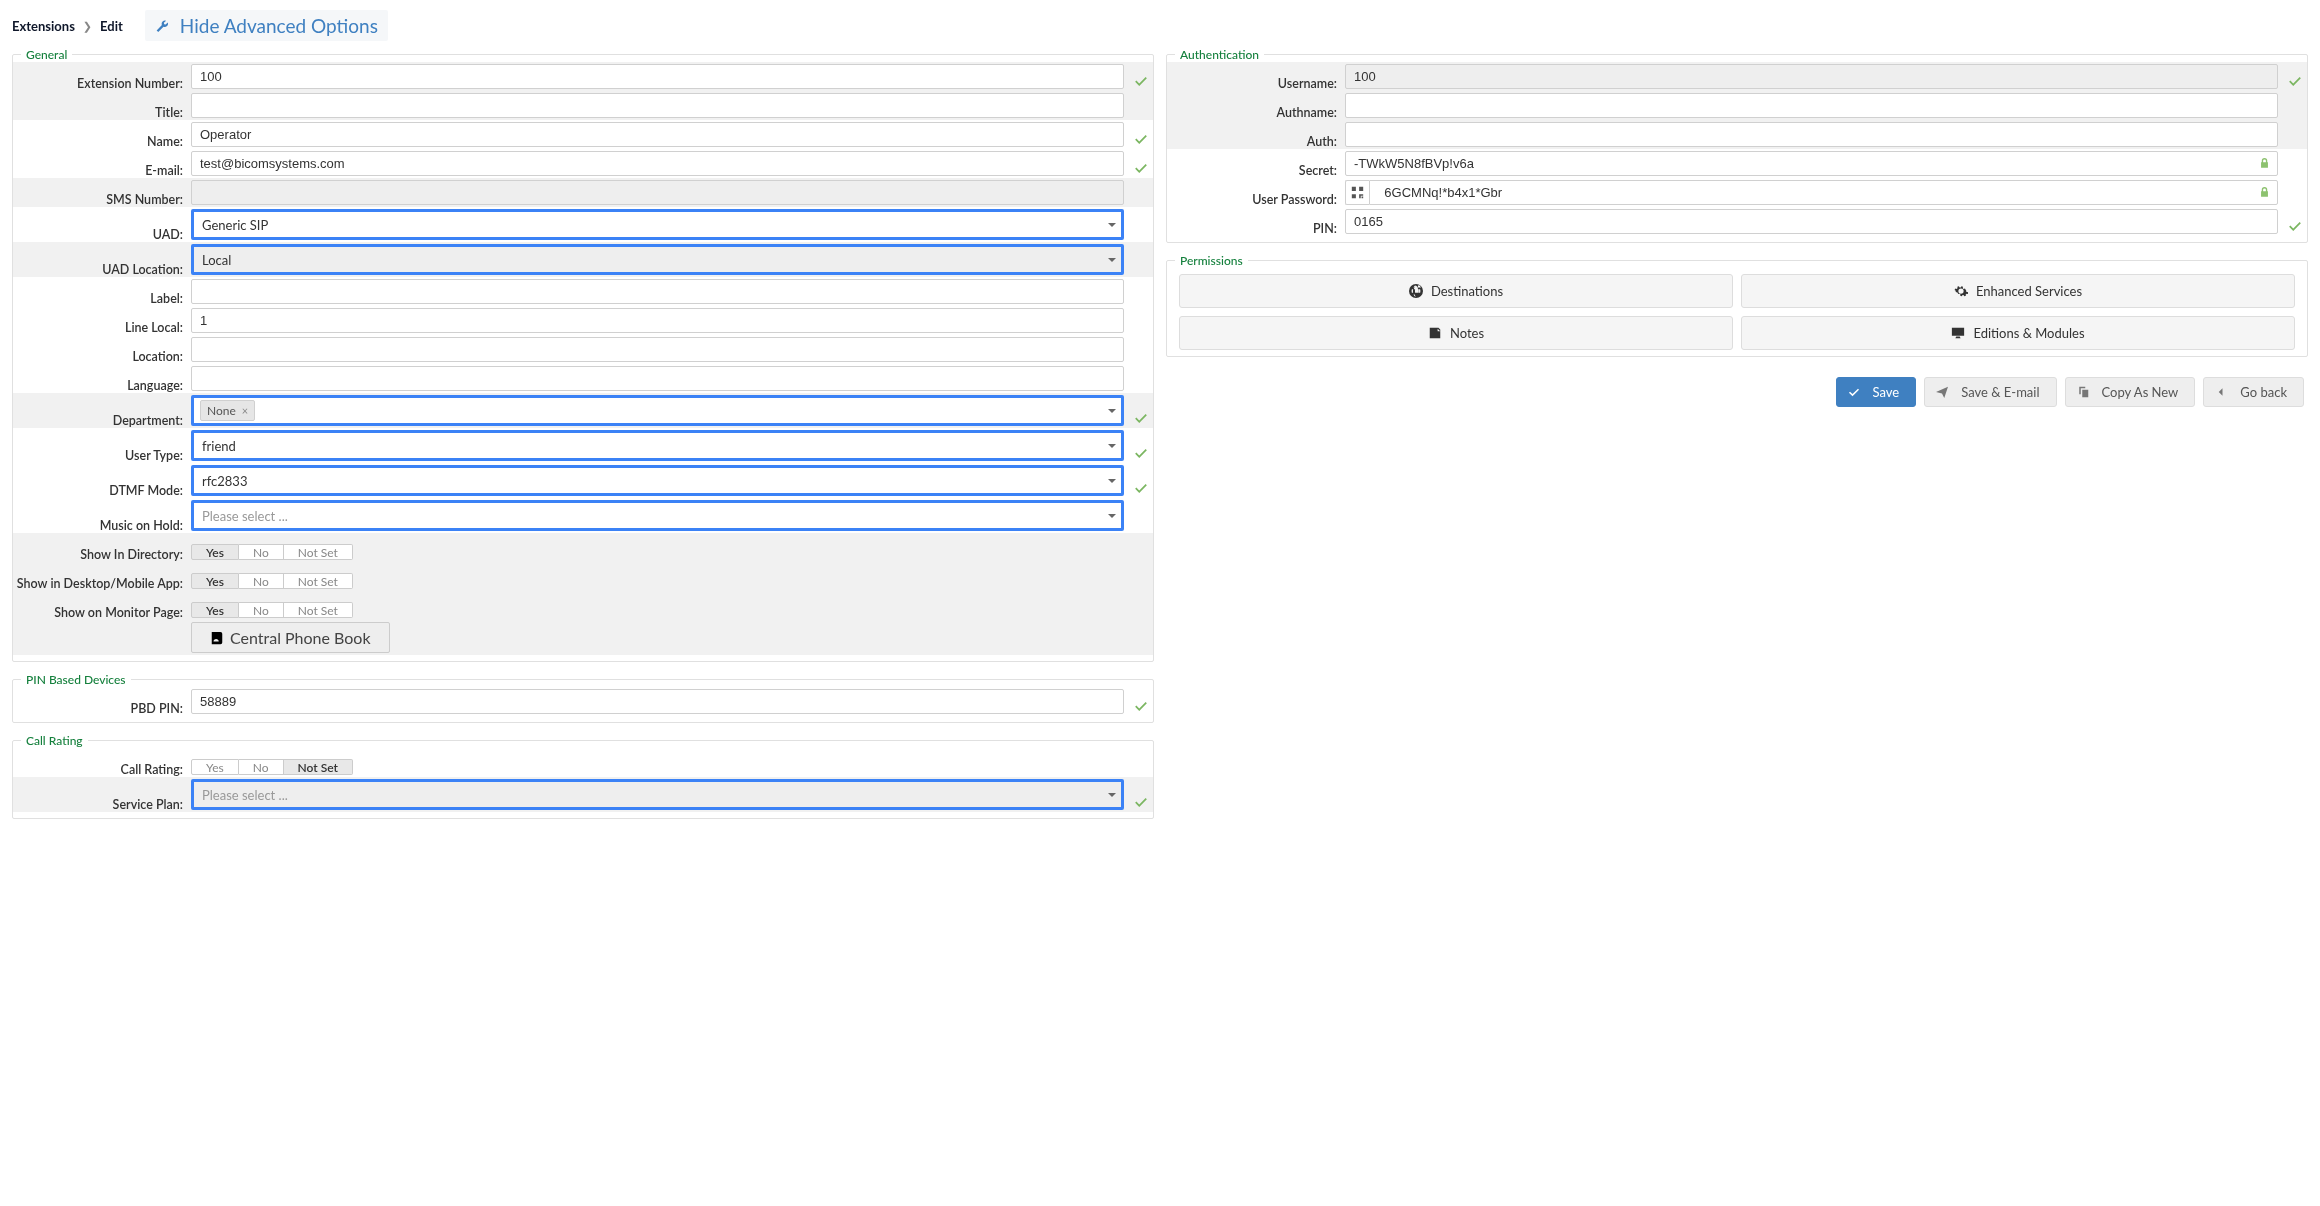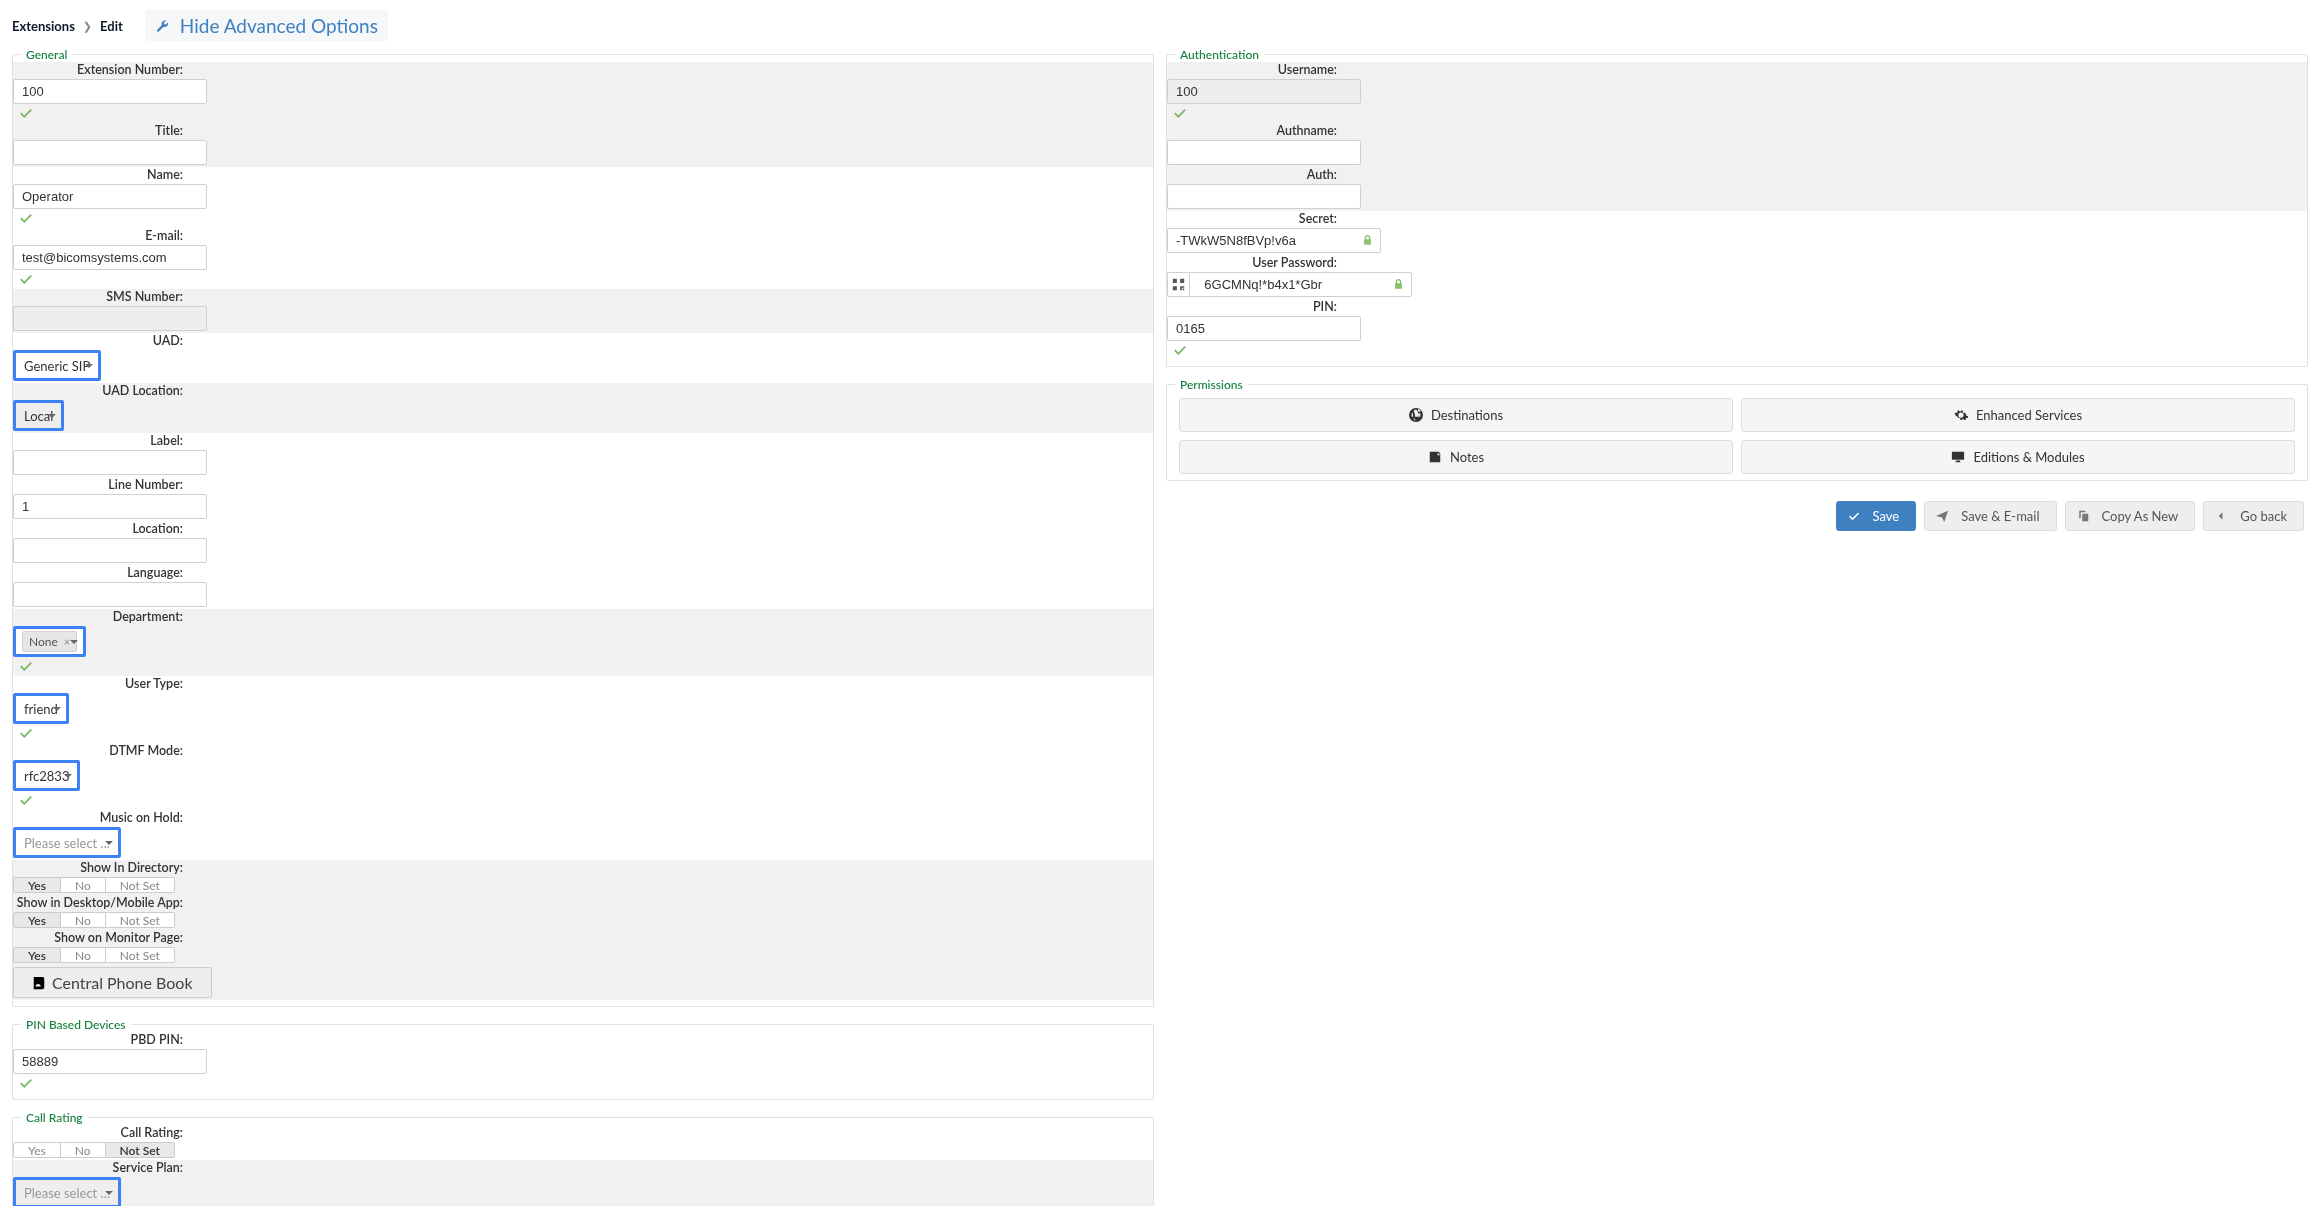--- a/index.html
+++ b/index.html
@@ -7,21 +7,21 @@
   .page { padding: 10px 12px; }
   .crumbs { display: flex; align-items: center; gap: 8px; margin-bottom: 6px; }
   .crumbs .b { font-weight: 700; color: #0f172a; }
   .crumbs .sep { color: #888; font-size: 11px; }
   .crumbs .adv { display:flex; align-items:center; gap:12px; background:#f5f7f9; padding:4px 10px; border-radius:2px; color:#3f80c1; font-size:19px; cursor:pointer; }
   .crumbs .adv svg { width:13px; height:13px; fill:#3f80c1; }
   .cols { display:flex; gap:12px; align-items:flex-start; }
   .col { flex:1; }
   fieldset { border:1px solid #e0e0e0; border-radius:2px; padding: 0 0 6px 0; margin-bottom:10px; }
   legend { font-size:12px; color:#15803d; font-weight:500; padding:0 5px; margin-left:8px; }
-  .row { display:flex; align-items:flex-start; min-height:29px;flex-direction:column; }
+  .row { display:flex; align-items:flex-end; min-height:29px; }
   .row.alt { background:#f1f1f1; }
   .lbl { width:178px; text-align:right; padding-right:8px; font-weight:600; font-size:12.5px; color:#333; }
   .ctl { flex:1; display:flex; align-items:center; gap:6px; padding:2px 4px 2px 0; position:relative;}
   .col2 .lbl { width:178px; }
   input[type=text] { width:100%; height:25px; border:1px solid #d0d0d0; border-radius:2px; padding:0 8px; font-size:13px; color:#333; background:#fff;}
   input[type=text]:disabled, .dis { background:#eee; }
   .sel { position:relative; width:100%; }
   .sel .box { width:100%; height:31px; border:3px solid #3b82f6; border-radius:2px; padding:0 8px; font-size:13px; color:#333; background:#fff; display:flex; align-items:center;}
   .sel .caret { position:absolute; right:8px; top:50%; transform:translateY(-50%); width:0; height:0; border-left:4px solid transparent; border-right:4px solid transparent; border-top:4px solid #666; }
   .sel.ph .box { color:#999; }
@@ -178,21 +178,21 @@
         <div class="chk"></div>
       </div>
       <div class="row">
         <div class="lbl">Label:</div>
         <div class="ctl">
               <input type="text" value="" style="">
             </div>
         <div class="chk"></div>
       </div>
       <div class="row">
-        <div class="lbl">Line Number:</div>
+        <div class="lbl">Line Local:</div>
         <div class="ctl">
               <input type="text" value="1" style="">
             </div>
         <div class="chk"></div>
       </div>
       <div class="row">
         <div class="lbl">Location:</div>
         <div class="ctl">
               <input type="text" value="" style="">
             </div>

